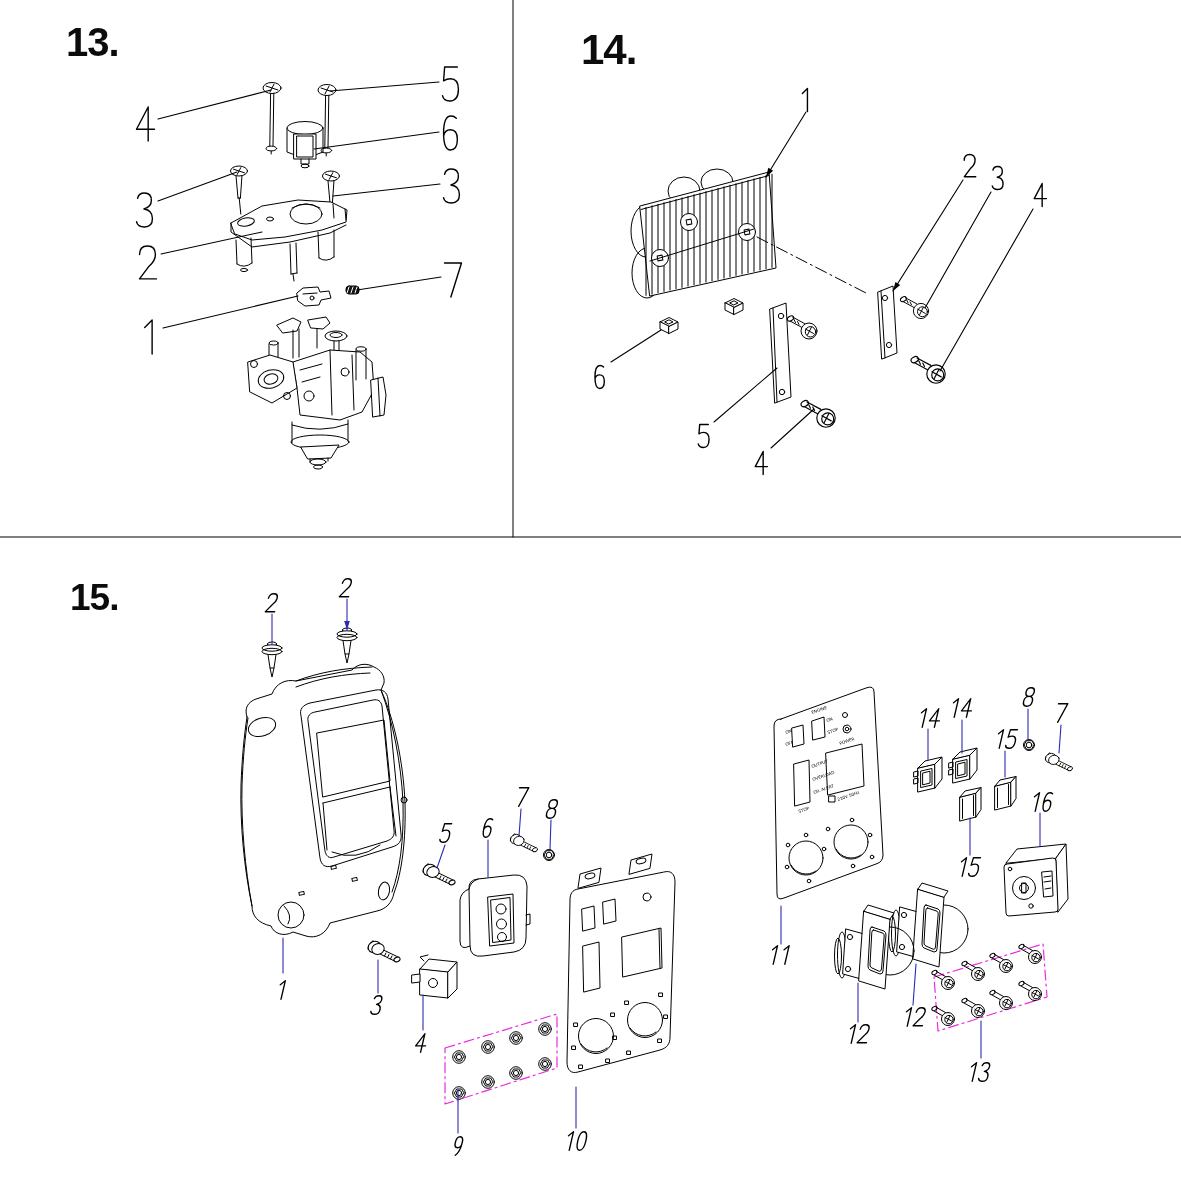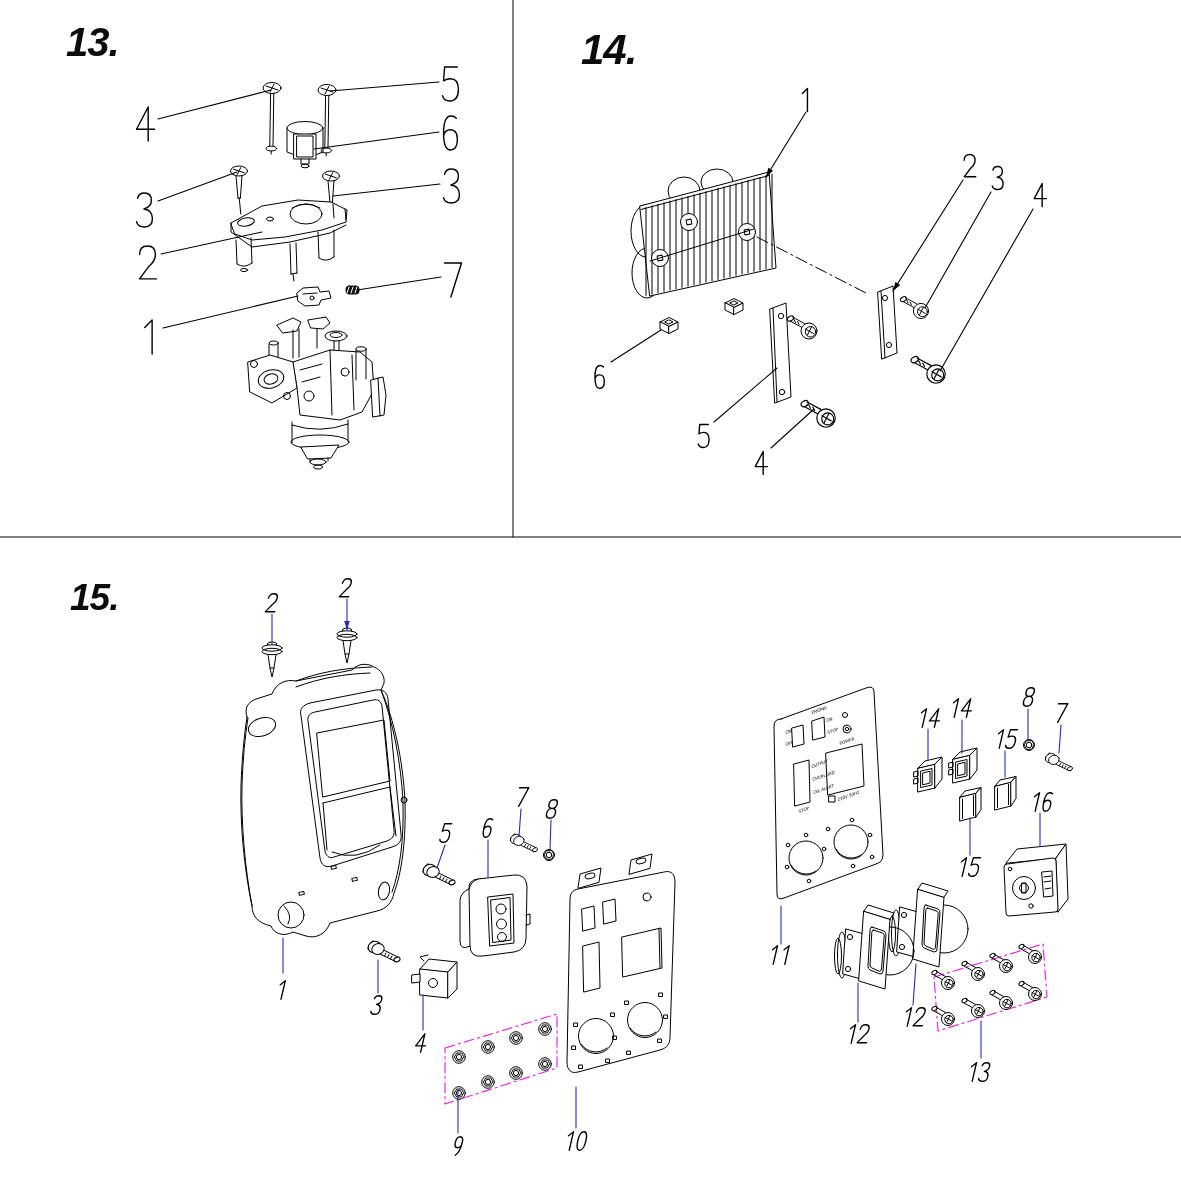--- a/index.html
+++ b/index.html
@@ -1,16 +1,16 @@
 <!DOCTYPE html>
 <html style="--blue: #2a2ab2; --mag: #ea2bdf;"><head>
 <meta charset="utf-8">
 <style>
   html,body{margin:0;padding:0;background:#fff;}
-  #stage{position:relative;width:1181px;height:1181px;background:#fff;overflow:hidden;font-style:italic;}
+  #stage{position:relative;width:1181px;height:1181px;background:#fff;overflow:hidden;}
   svg{position:absolute;left:0;top:0;}
   svg *{stroke-linecap:round;stroke-linejoin:round;}
   .k{fill:none;stroke:#000;stroke-width:1;}
   .kf{fill:#fff;stroke:#000;stroke-width:1;}
   .dark{fill:#161616;stroke:#000;stroke-width:1;}
   .mag{stroke:var(--mag);fill:none;stroke-width:1.2;}
   .hd{font-family:"Liberation Sans",sans-serif;font-weight:bold;fill:#0c0c0c;letter-spacing:-1px;}
   .tiny{font-family:"DejaVu Sans",sans-serif;fill:#000;}
 </style>
 </head>

